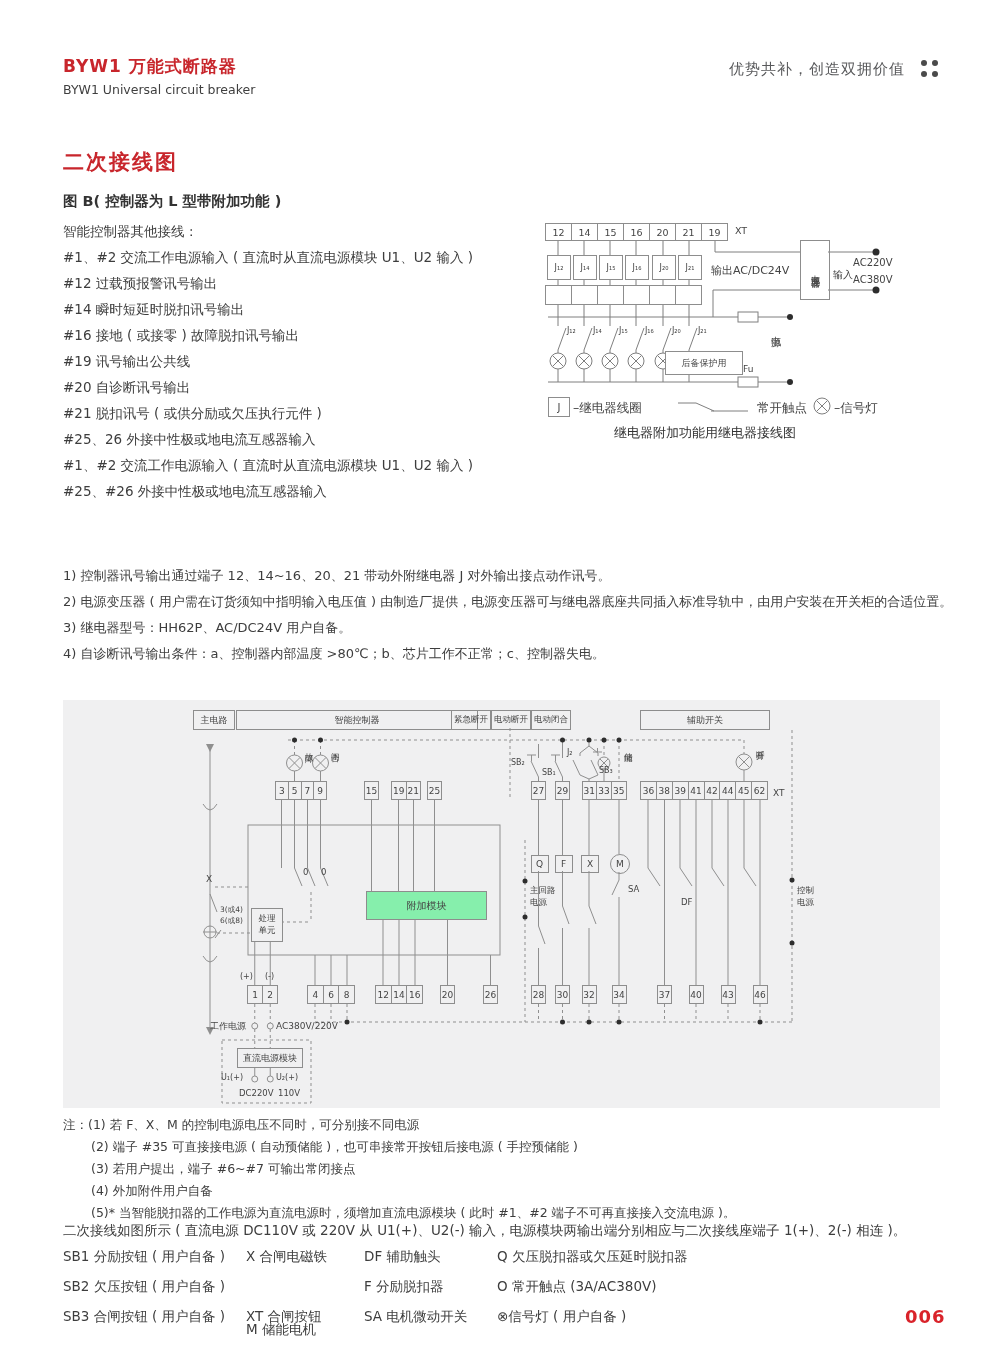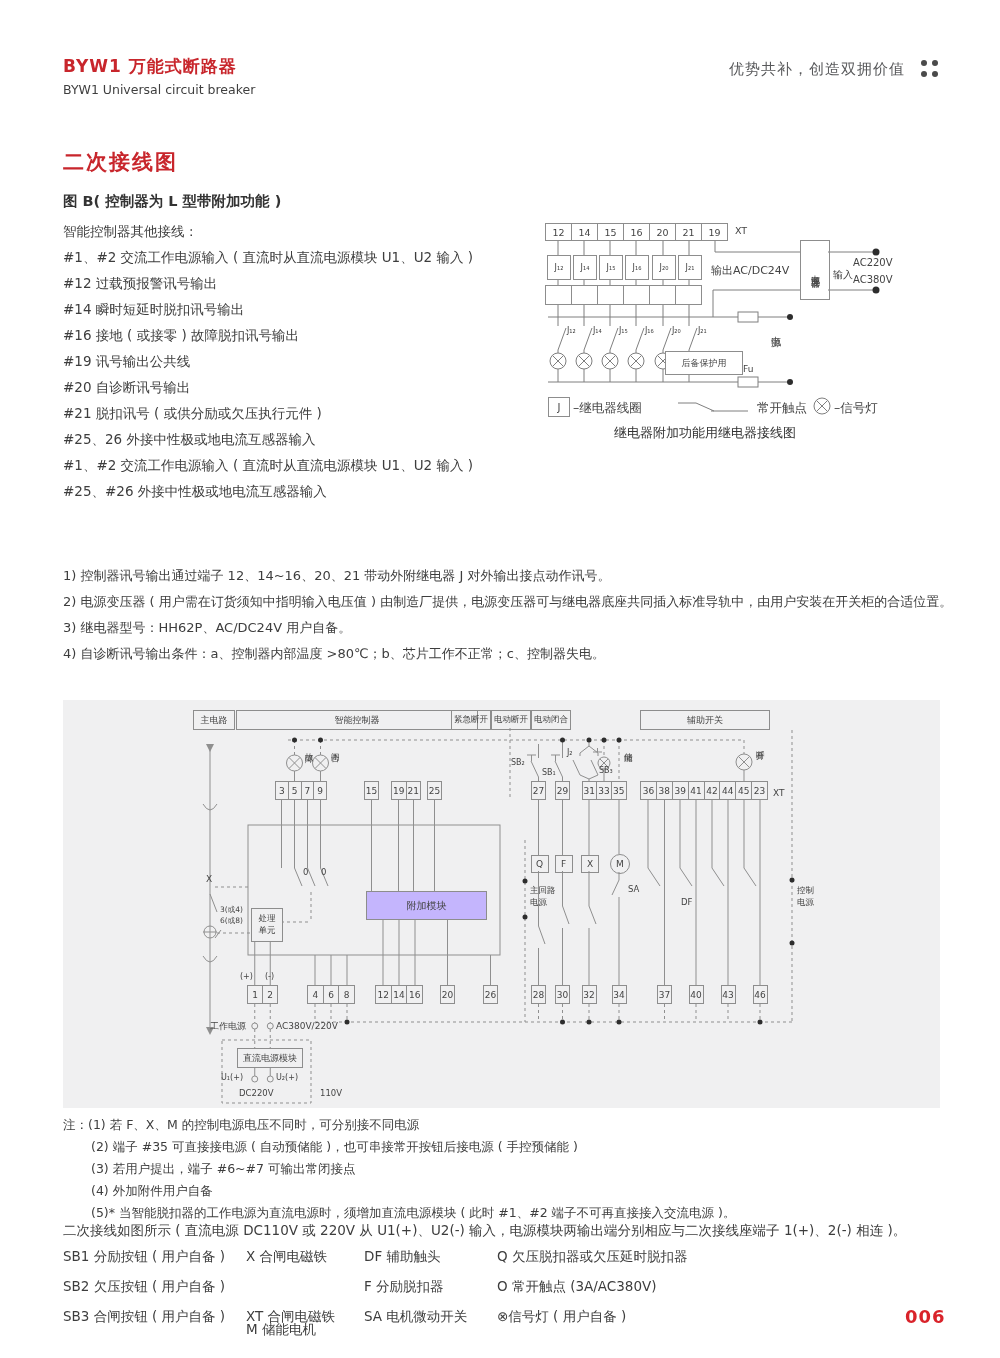--- a/index.html
+++ b/index.html
@@ -248,21 +248,21 @@
     <div class="tbox" style="left:173px;top:10px;width:240px;height:18px;font-size:9px;">智能控制器</div>
     <div class="tbox" style="left:388px;top:10px;width:38px;height:18px;font-size:8.5px;">紧急断开</div>
     <div class="tbox" style="left:428px;top:10px;width:38px;height:18px;font-size:8.5px;">电动断开</div>
     <div class="tbox" style="left:468px;top:10px;width:38px;height:18px;font-size:8.5px;">电动闭合</div>
     <div class="tbox" style="left:577px;top:10px;width:128px;height:18px;font-size:9px;">辅助开关</div>
 
     <div class="tbox" style="left:188px;top:208px;width:30px;height:32px;font-size:8.5px;background:#f0f0f1;">
       <span><span>处理</span><br>
       <span>单元</span></span>
     </div>
-    <div class="tbox" style="left:303px;top:191px;width:119px;height:27px;font-size:10px;background:#c4b5fd;">附加模块</div>
+    <div class="tbox" style="left:303px;top:191px;width:119px;height:27px;font-size:10px;background:#86efac;">附加模块</div>
     <div class="tbox" style="left:467.5px;top:155px;width:16px;height:16px;font-size:9px;">Q</div>
     <div class="tbox" style="left:491.5px;top:155px;width:16px;height:16px;font-size:9px;">F</div>
     <div class="tbox" style="left:518px;top:155px;width:16px;height:16px;font-size:9px;">X</div>
     <div class="mcirc" style="left:547px;top:154px;width:18px;height:18px;font-size:9px;">M</div>
     <div class="tbox" style="left:174px;top:348px;width:64px;height:18px;font-size:9px;background:#f0f0f1;">直流电源模块</div>
 
     <span class="dlabel" style="left:710px;top:88px;font-size:9px;">XT</span>
     <span class="dlabel vtext" style="left:241px;top:46px;font-size:8.5px;">故障</span>
     <span class="dlabel vtext" style="left:267px;top:46px;font-size:8.5px;">闭合</span>
     <span class="dlabel vtext" style="left:560px;top:46px;font-size:8.5px;">储能</span>
@@ -282,21 +282,21 @@
     <span class="dlabel" style="left:157px;top:217px;font-size:7.5px;">6(或8)</span>
     <span class="dlabel" style="left:240px;top:168px;font-size:8.5px;">0</span>
     <span class="dlabel" style="left:258px;top:168px;font-size:8.5px;">0</span>
     <span class="dlabel" style="left:177px;top:272px;font-size:8px;">(+)</span>
     <span class="dlabel" style="left:202px;top:272px;font-size:8px;">(-)</span>
     <span class="dlabel" style="left:147px;top:321px;font-size:9px;">工作电源</span>
     <span class="dlabel" style="left:213px;top:321px;font-size:9px;">AC380V/220V</span>
     <span class="dlabel" style="left:158px;top:373px;font-size:8px;text-align:center;">U₁(+)</span>
     <span class="dlabel" style="left:213px;top:373px;font-size:8px;">U₂(+)</span>
     <span class="dlabel" style="left:176px;top:389px;font-size:8.5px;">DC220V</span>
-    <span class="dlabel" style="left:215px;top:389px;font-size:8.5px;margin-left:42px;">110V</span>
+    <span class="dlabel" style="left:215px;top:389px;font-size:8.5px;">110V</span>
   <div class="strip" style="left: 212px; top: 81px; width: 52px; height: 19px;">
         <span class="cell" style="font-size: 9px;">3</span>
         <span class="cell" style="font-size: 9px;">5</span>
         <span class="cell" style="font-size: 9px;">7</span>
         <span class="cell" style="font-size: 9px;">9</span>
       </div>
       <div class="strip" style="left: 301px; top: 81px; width: 15px; height: 19px;">
         <span class="cell" style="font-size: 9px;">15</span>
       </div>
       <div class="strip" style="left: 328px; top: 81px; width: 30px; height: 19px;">
@@ -318,21 +318,21 @@
         <span class="cell" style="font-size: 9px;">35</span>
       </div>
       <div class="strip" style="left: 577px; top: 81px; width: 128px; height: 19px;">
         <span class="cell" style="font-size: 9px;">36</span>
         <span class="cell" style="font-size: 9px;">38</span>
         <span class="cell" style="font-size: 9px;">39</span>
         <span class="cell" style="font-size: 9px;">41</span>
         <span class="cell" style="font-size: 9px;">42</span>
         <span class="cell" style="font-size: 9px;">44</span>
         <span class="cell" style="font-size: 9px;">45</span>
-        <span class="cell" style="font-size: 9px;">23</span>
+        <span class="cell" style="font-size: 9px;">62</span>
       </div>
       <div class="strip" style="left: 184px; top: 285px; width: 31px; height: 19px;">
         <span class="cell" style="font-size: 9px;">1</span>
         <span class="cell" style="font-size: 9px;">2</span>
       </div>
       <div class="strip" style="left: 244px; top: 285px; width: 48px; height: 19px;">
         <span class="cell" style="font-size: 9px;">4</span>
         <span class="cell" style="font-size: 9px;">6</span>
         <span class="cell" style="font-size: 9px;">8</span>
       </div>
@@ -386,19 +386,19 @@
   <div>
     <span class="abs legend-cell" style="left:63px;top:1248px;">SB1 分励按钮 ( 用户自备 )</span>
     <span class="abs legend-cell" style="left:246px;top:1248px;text-align:right;">X 合闸电磁铁</span>
     <span class="abs legend-cell" style="left:364px;top:1248px;">DF 辅助触头</span>
     <span class="abs legend-cell" style="left:497px;top:1248px;">Q 欠压脱扣器或欠压延时脱扣器</span>
     <span class="abs legend-cell" style="left:63px;top:1278px;">SB2 欠压按钮 ( 用户自备 )</span>
     <span class="abs legend-cell" style="left:246px;top:1321px;">M 储能电机</span>
     <span class="abs legend-cell" style="left:364px;top:1278px;">F 分励脱扣器</span>
     <span class="abs legend-cell" style="left:497px;top:1278px;">O 常开触点 (3A/AC380V)</span>
     <span class="abs legend-cell" style="left:63px;top:1308px;">SB3 合闸按钮 ( 用户自备 )</span>
-    <span class="abs legend-cell" style="left:246px;top:1308px;">XT 合闸电磁铁</span>
+    <span class="abs legend-cell" style="left:246px;top:1308px;">XT 合闸按钮</span>
     <span class="abs legend-cell" style="left:364px;top:1308px;">SA 电机微动开关</span>
     <span class="abs legend-cell" style="left:497px;top:1308px;">⊗信号灯 ( 用户自备 )</span>
   </div>
 
   <div class="abs pagenum" style="left:905px;top:1306px;">006</div>
 </div>
 
 </body></html>

